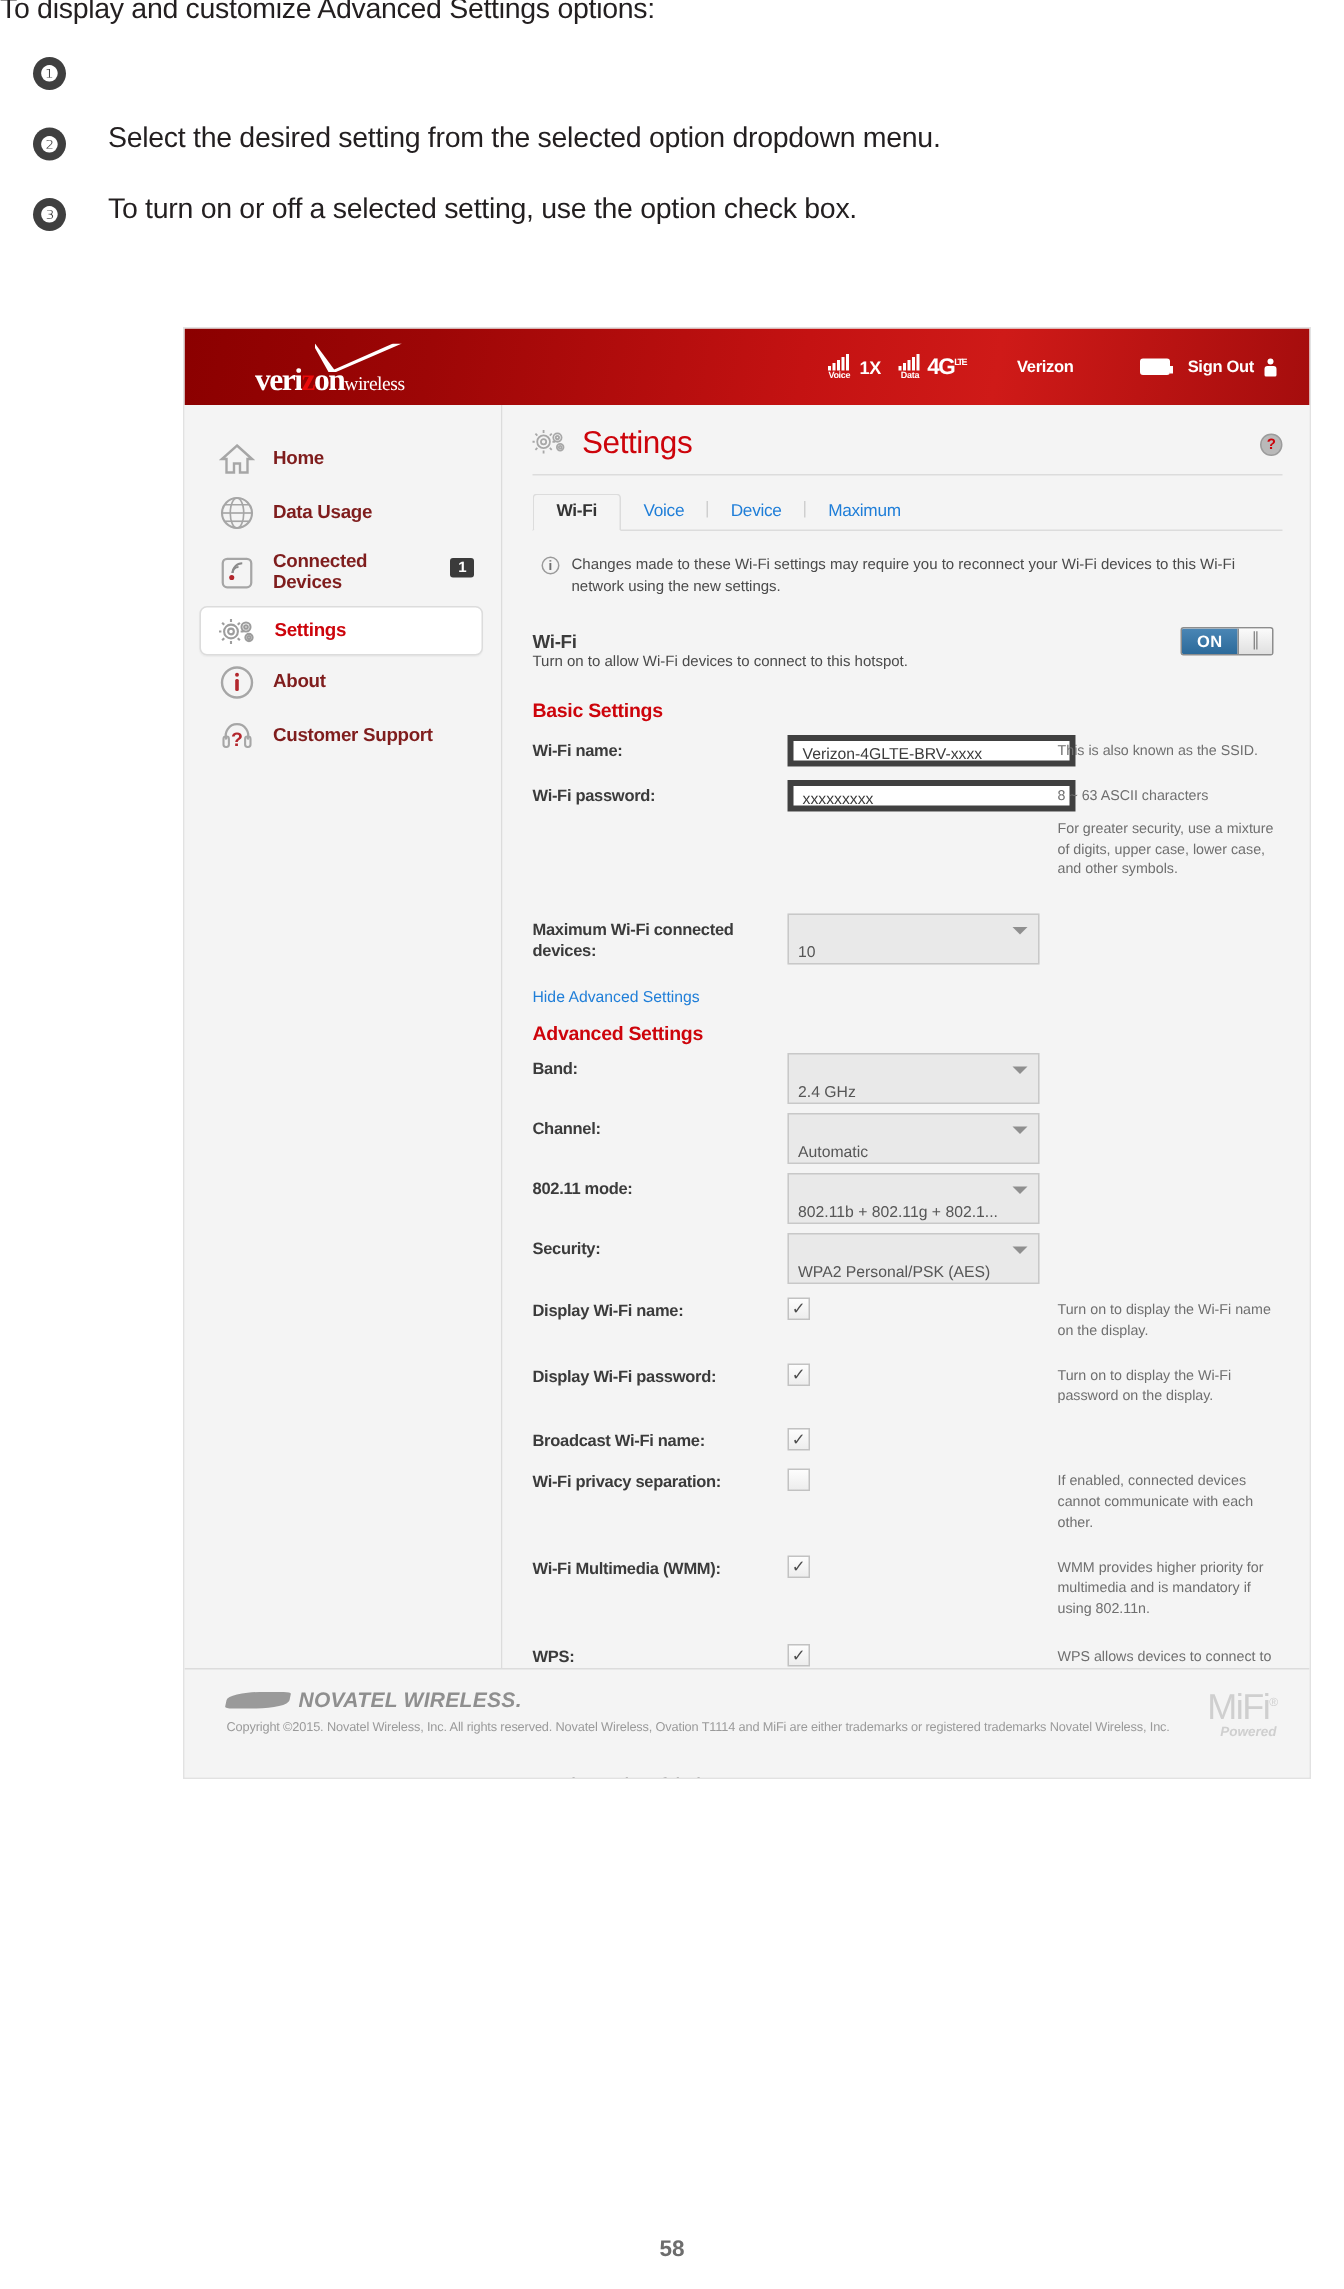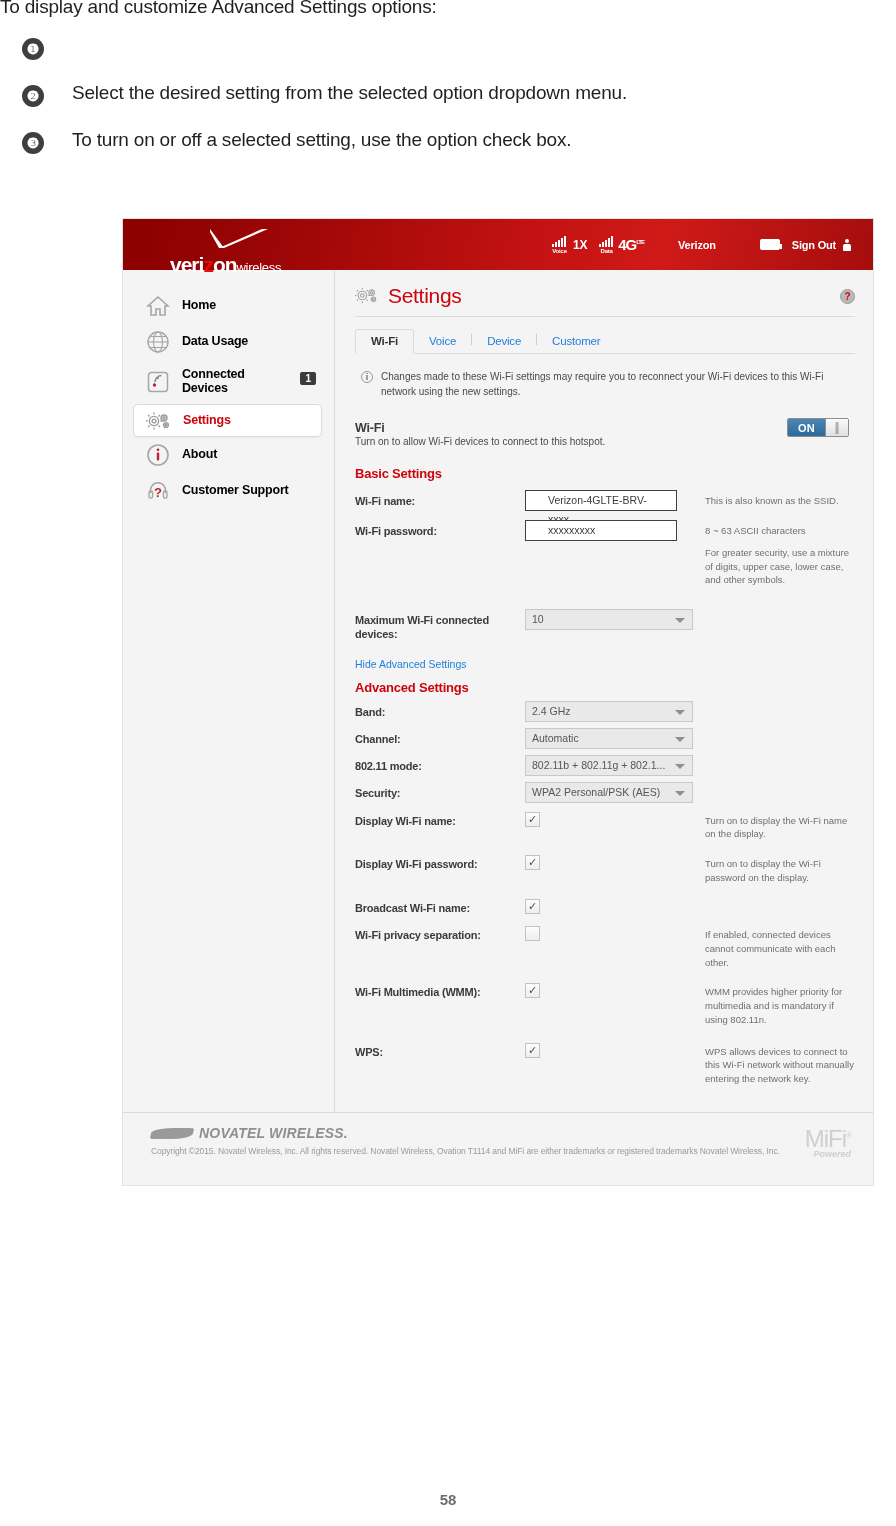--- a/index.html
+++ b/index.html
@@ -43,21 +43,21 @@
   }
 
   
   .topbar {
     position: relative; height: 51px;
     background: linear-gradient(100deg, #8b0000 0%, #9d0606 22%, #c41212 55%, #cf1a18 72%, #a50d0d 100%);
     color: #fff;
   }
   .vz-logo { position:absolute; left: 47px; top: 10px; width: 160px; height: 34px; }
   .vz-check { position:absolute; left: 40px; top: 0px; }
-  .vz-word { position:absolute; left: 0px; top: 24px; font-size: 21px; font-weight: 900; letter-spacing: -1px; font-family:Liberation Sans, sans-serif; }
+  .vz-word { position:absolute; left: 0px; top: 12px; font-size: 21px; font-weight: 900; letter-spacing: -1px; font-family:Liberation Serif, serif; }
   .vz-word .zz { color:#ea0a0a; }
   .vz-sub { font-size: 13px; font-weight: 400; letter-spacing: -0.3px; }
 
   .status-group { position:absolute; top: 0; right: 0; height: 51px; display:flex; align-items:center; }
   .sig { display:flex; flex-direction:column; align-items:center; margin-right: 4px; }
   .bars { display:flex; align-items:flex-end; height: 12px; }
   .bars i { display:block; width:2px; background:#fff; margin-right:1px; }
   .bars i:nth-child(1){height:3px}.bars i:nth-child(2){height:5px}
   .bars i:nth-child(3){height:7px}.bars i:nth-child(4){height:9px}
   .bars i:nth-child(5){height:11px}
@@ -77,21 +77,21 @@
   .shot-body { display:flex; height: 842px; background:#f4f4f4; }
   .sidebar { width: 212px; flex:0 0 212px; border-right: 1px solid #dcdcdc; padding-top: 18px; background:#f4f4f4;}
   .nav-item { display:flex; align-items:center; height: 36px; padding-left: 22px; position:relative; }
   .nav-item.twoline { height: 44px; }
   .nav-item.active {
     background:#fff; border:1px solid #dcdcdc; border-radius:5px;
     margin: 0 12px 0 10px; padding-left: 12px; height: 33px;
     box-shadow: 0 1px 1px rgba(0,0,0,.04);
   }
   .nav-ico { width: 26px; height:26px; flex:0 0 26px; margin-right: 11px; display:flex;align-items:center;justify-content:center;}
-  .nav-lbl { font-size: 12.5px; font-weight: bold; color:#000000; line-height:1.1; letter-spacing:-0.2px;}
+  .nav-lbl { font-size: 12.5px; font-weight: bold; color:#7f1d1d; line-height:1.1; letter-spacing:-0.2px;}
   .nav-item.active .nav-lbl { color:#cd040b; }
   .badge { position:absolute; right: 18px; top: 12px; background:#3b3b3b; color:#fff;
            font-size: 10px; font-weight:bold; padding: 1px 5px; border-radius:2px; }
 
   .content { flex:1; background:#f4f4f4; padding: 14px 18px 0 20px; position:relative;}
   .page-title-row { display:flex; align-items:center; border-bottom:1px solid #dcdcdc; padding-bottom:8px;}
   .gear-title { margin-right: 9px; }
   .page-title { font-size: 21px; color:#cd040b; letter-spacing:-0.3px; font-weight:400; }
   .help-btn { margin-left:auto; width:15px;height:15px;border-radius:50%;
               background:#b9b9b9; color:#cd040b; font-size:10px; font-weight:bold;
@@ -120,24 +120,24 @@
                letter-spacing:0.3px;}
   .toggle-knob { width:23px; background: linear-gradient(#fbfbfb,#e0e0e0); border-left:1px solid #8d8d8d;
                  display:flex;align-items:center;justify-content:center; color:#6f6f6f; font-size:10px;}
 
   .frow { display:flex; align-items:flex-start; margin-top: 9px; }
   .frow.tight { margin-top: 6px; }
   .flbl { width: 170px; flex:0 0 170px; font-size: 11px; font-weight:bold; color:#3b3b3b; padding-top:4px; line-height:1.3; letter-spacing:-0.2px;}
   .fctl { width: 168px; flex:0 0 168px; }
   .fhint { flex:1; font-size: 9.5px; color:#6f6f6f; line-height:1.45; padding-top:4px; padding-left: 12px;}
 
-  .txtin { width: 152px; height: 21px; border:1px solid #404040; background:#fff;
-           font-size: 10.5px; color:#3b3b3b; padding: 0 22px; line-height:19px; }
+  .txtin { width: 192px; height: 21px; border:4px solid #404040; background:#fff;
+           font-size: 10.5px; color:#3b3b3b; padding: 0 6px; line-height:19px; }
   .sel { width: 168px; height: 21px; border:1px solid #c8c8c8; background:#e9e9e9;
-         font-size: 10.5px; color:#565656; padding: 0 6px; line-height:19px; position:relative;}
+         font-size: 10.5px; color:#565656; padding: 16px 6px; line-height:19px; position:relative;}
   .sel .caret { position:absolute; right:7px; top:8px; width:0;height:0;
                 border-left:5px solid transparent;border-right:5px solid transparent;border-top:5px solid #8f8f8f;}
   .chk { width: 15px; height:15px; border:1px solid #c2c2c2; background: linear-gradient(#fdfdfd,#ededed);
          display:flex;align-items:center;justify-content:center; color:#4c4c4c; font-size:11px; margin-top:2px;}
   .chk.off { color: transparent; }
 
   .link-blue { font-size: 10.5px; color:#1f7ed8; margin-top: 16px; display:inline-block; cursor:pointer;}
 
   .warn { display:flex; margin-top: 28px; padding-left: 2px;}
   .warn-ico { color:#b30c0c; font-size: 13px; margin-right: 9px; line-height:1; margin-top:1px;}
@@ -320,21 +320,21 @@
         <span class="page-title">Settings</span>
         <span class="help-btn">?</span>
       </div>
 
       <div class="tabs">
         <div class="tab active">Wi-Fi</div>
         <div class="tab">Voice</div>
         <div class="tab-sep"></div>
         <div class="tab">Device</div>
         <div class="tab-sep"></div>
-        <div class="tab">Customer</div>
+        <div class="tab">Maximum</div>
       </div>
 
       <div class="info-note">
         <span class="info-ico">i</span>
         <span class="info-txt">Changes made to these Wi-Fi settings may require you to reconnect your Wi-Fi devices to this Wi-Fi network using the new settings.</span>
       </div>
 
       <div class="sec-h">Wi-Fi</div>
       <div class="sec-sub">Turn on to allow Wi-Fi devices to connect to this hotspot.</div>
 

